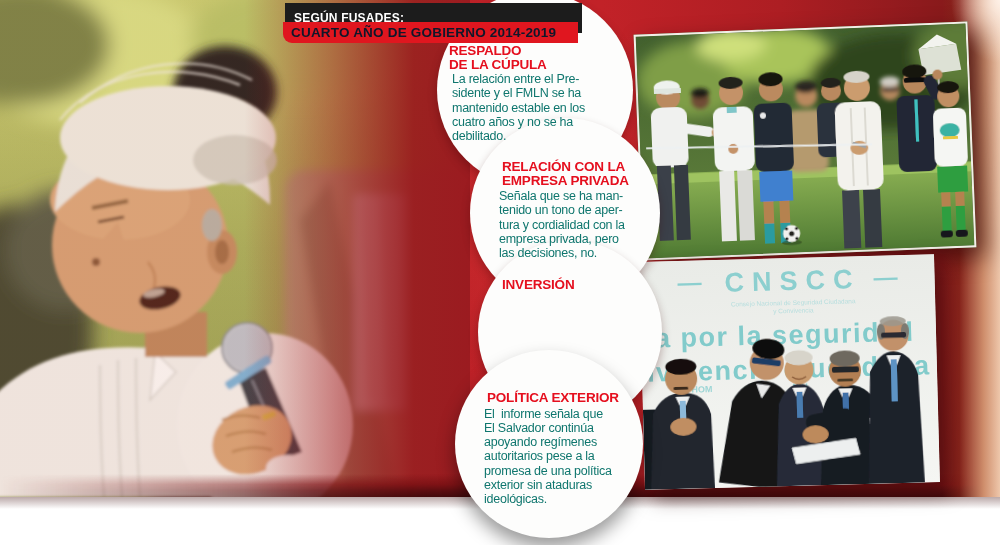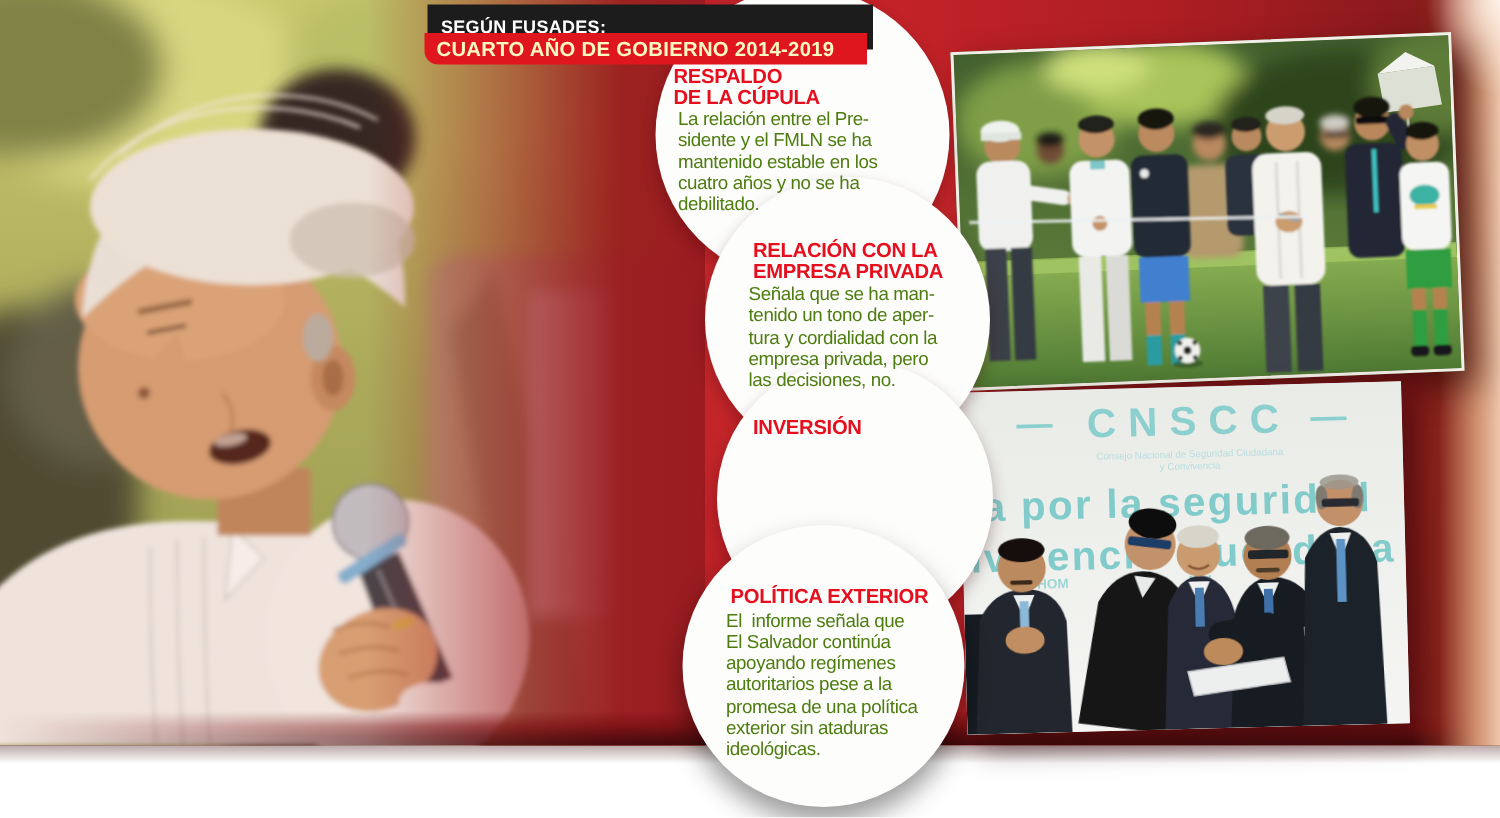--- a/index.html
+++ b/index.html
@@ -28,41 +28,41 @@
   .red-fade{position:absolute;inset:0;
     background:
       linear-gradient(90deg, rgba(160,20,26,0) 52%, rgba(160,20,26,.45) 70%, rgba(152,21,26,.92) 88%, #9b1b20 100%),
       linear-gradient(0deg, rgba(200,60,40,.07), rgba(200,60,40,.07));}
 
   
   .bar-black{position:absolute;left:285px;top:3px;width:297px;height:30px;z-index:6;
     background:#1c1c1c;color:#fff;font-size:12px;font-weight:bold;letter-spacing:.2px;
     display:flex;align-items:center;padding-left:9px;box-sizing:border-box;}
   .bar-red{position:absolute;left:283px;top:22px;width:295px;height:21px;z-index:6;
-    background:#e0161f;border-radius:0 0 0 9px;color:#fef9c3;font-size:13.5px;font-weight:bold;letter-spacing:.2px;
+    background:#e0161f;border-radius:0 0 0 9px;color:#0f172a;font-size:13.5px;font-weight:bold;letter-spacing:.2px;
     display:flex;align-items:center;padding-left:8px;box-sizing:border-box;}
 
   
   .photo{position:absolute;overflow:hidden;z-index:3;}
   .photo-top{left:638px;top:28px;width:330px;height:222px;transform:rotate(-2.3deg);
     border:2px solid #f2efe8;box-shadow:10px 10px 22px rgba(40,5,5,.6);background:#4c6a33;}
   .photo-bottom{left:642px;top:258px;width:295px;height:228px;transform:rotate(-1.5deg);
     box-shadow:9px 9px 20px rgba(40,5,5,.55);background:#f2f3f0;}
 
   
   .bubble{position:absolute;border-radius:50%;background:#fdfdfc;z-index:4;
     box-shadow:0 5px 10px rgba(60,0,0,.30);}
   .bubble-1{left:437px;top:-8px;width:196px;height:196px;}
   .bubble-2{left:470px;top:118px;width:190px;height:190px;}
   .bubble-3{left:478px;top:240px;width:184px;height:184px;}
   .bubble-4{left:455px;top:350px;width:188px;height:188px;box-shadow:0 10px 18px rgba(0,0,0,.40);}
 
   .btitle,.bbody{position:absolute;z-index:5;white-space:pre-wrap;}
   .btitle{color:#e50f1e;font-weight:bold;font-size:13.5px;line-height:14px;letter-spacing:-.2px;}
-  .bbody{color:#4d7c0f;font-size:12.5px;line-height:14.3px;letter-spacing:-.25px;}
+  .bbody{color:#0f766e;font-size:12.5px;line-height:14.3px;letter-spacing:-.25px;}
   .t1{left:449px;top:44px;}  .d1{left:452px;top:72px;}
   .t2{left:502px;top:160px;} .d2{left:499px;top:189px;}
   .t3{left:502px;top:278px;} .d3{left:502px;top:292.5px;}
   .t4{left:487px;top:391px;} .d4{left:484px;top:406.5px;}
 </style>
 </head>
 <body>
 
 <div class="canvas">
 

